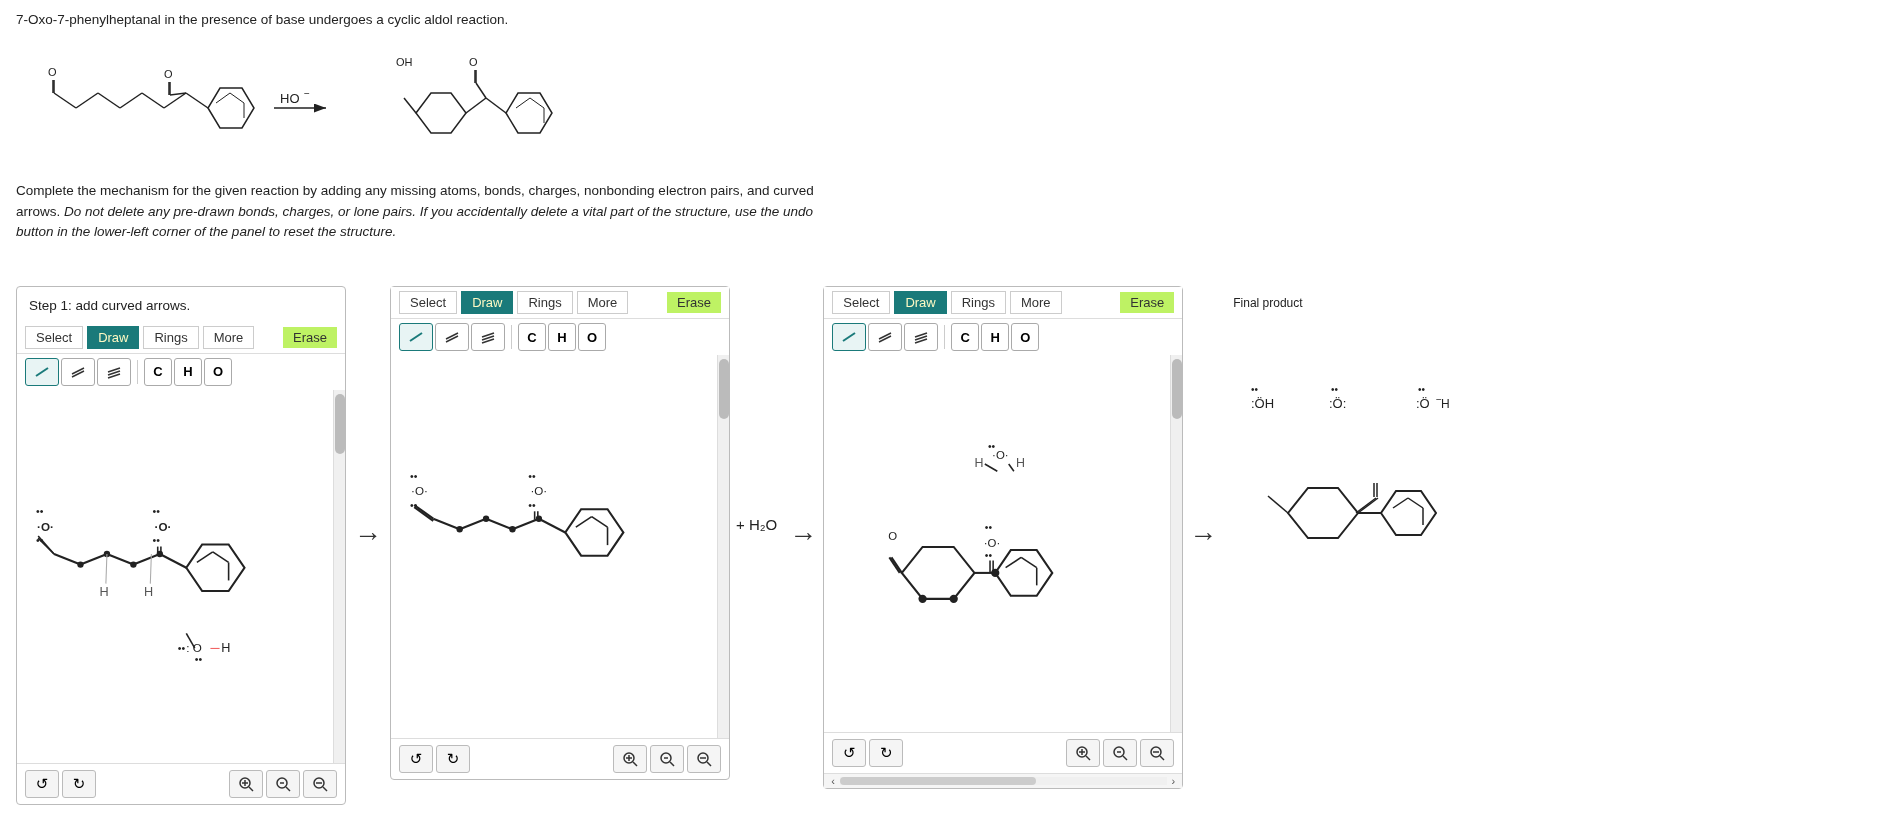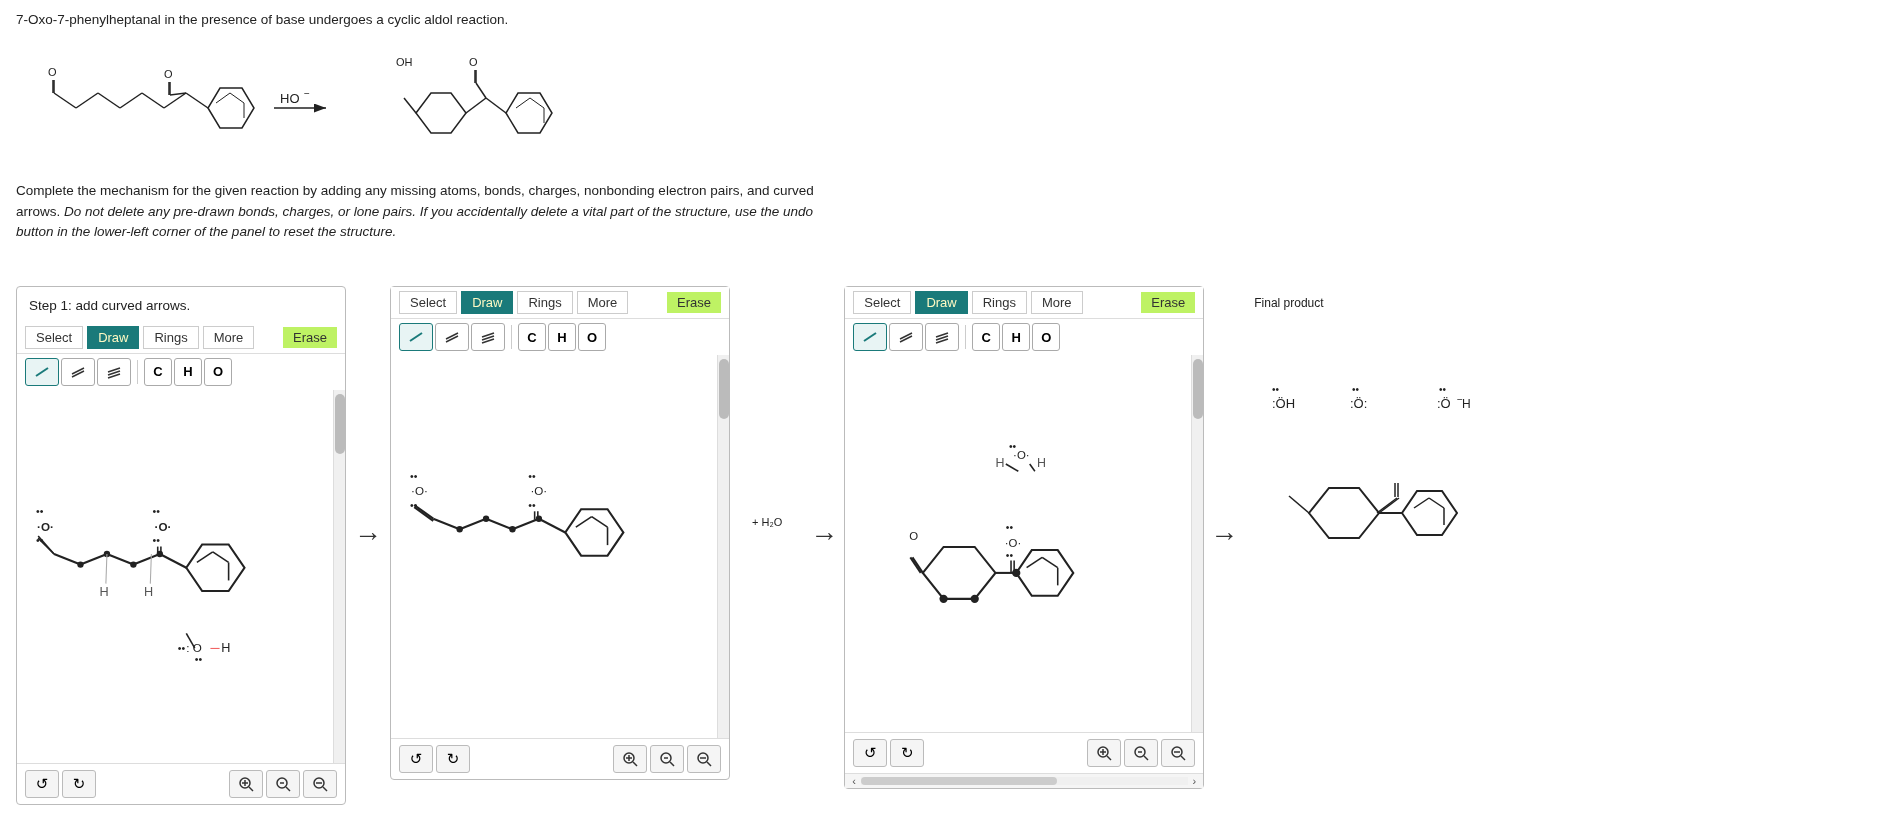--- a/index.html
+++ b/index.html
@@ -448,21 +448,21 @@
           <svg width="16" height="16">
               <circle cx="7" cy="7" r="5" fill="none" stroke="#333" stroke-width="1.5"></circle>
               <line x1="11" y1="11" x2="15" y2="15" stroke="#333" stroke-width="1.5"></line>
               <line x1="4" y1="7" x2="10" y2="7" stroke="#333" stroke-width="1.5"></line>
             </svg>
         </button>
       </div>
     </div>
   </div>
 
-  <div class="plus-water" style="font-size:11px; margin-top: 230px; padding:0 22px;">+ H₂O</div>
+  <div class="plus-water" style="font-size:15px; margin-top: 230px; padding:0 6px;">+ H₂O</div>
 
   <div class="step-arrow" style="font-size:28px; margin-top:230px; padding:0 6px;">→</div>
 
   <div class="step-panel wide" style="width:360px;">
     <div class="toolbar">
       <button class="btn-tool">Select</button>
       <button class="btn-tool active">Draw</button>
       <button class="btn-tool">Rings</button>
       <button class="btn-tool">More</button>
       <button class="btn-tool erase">Erase</button>

